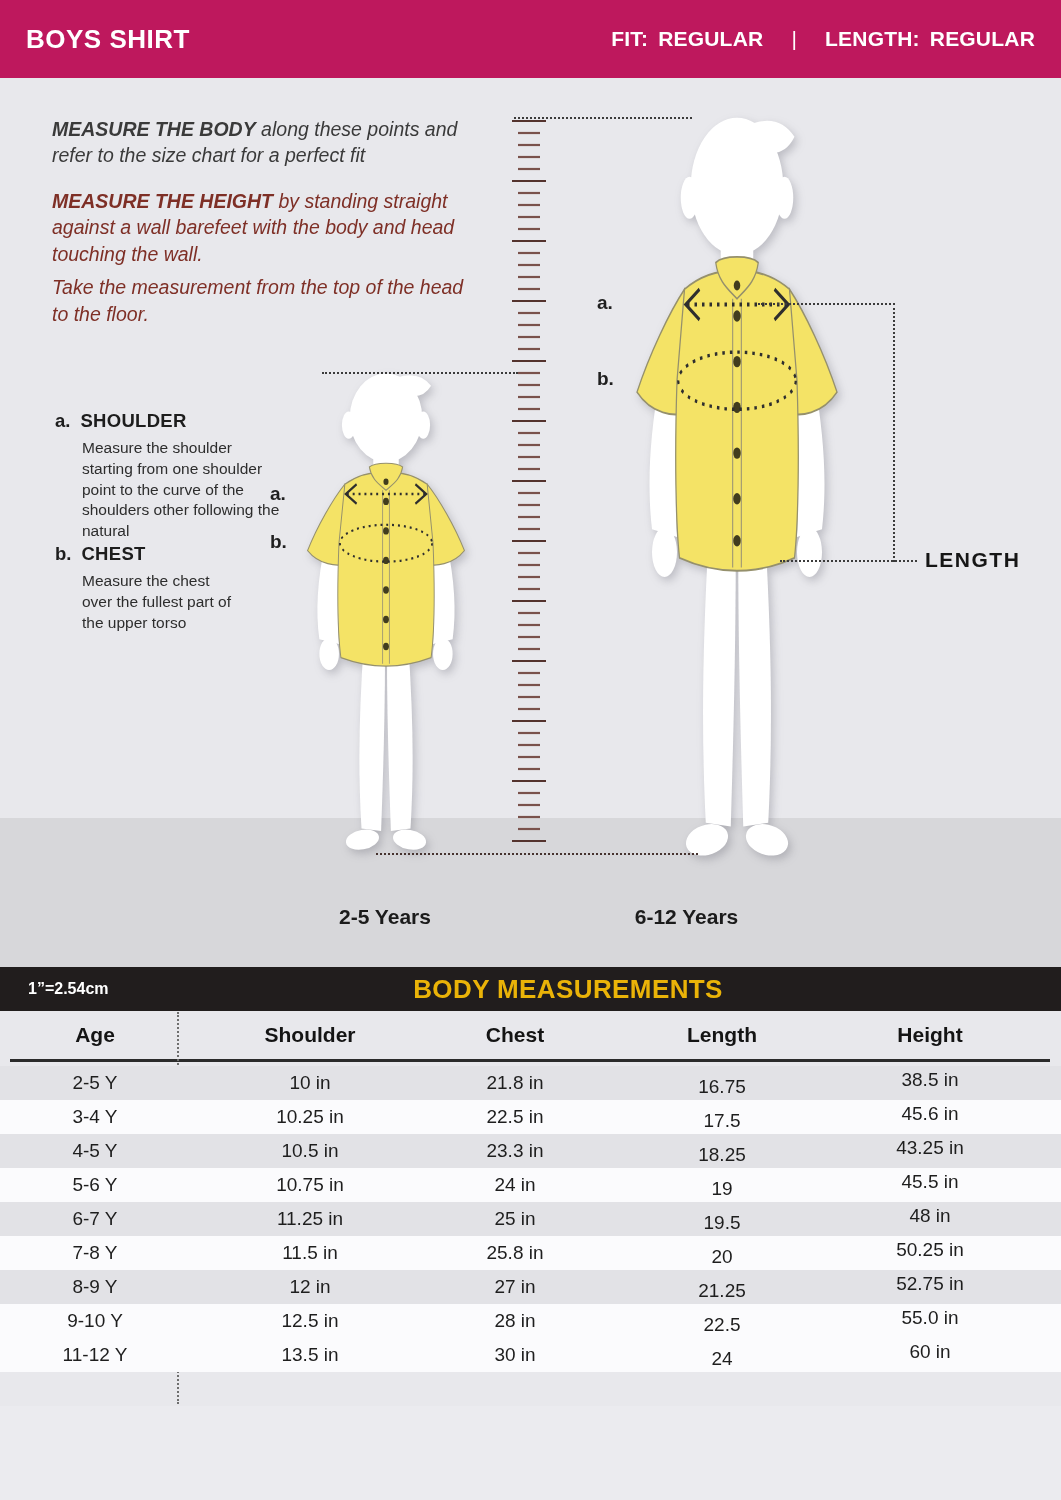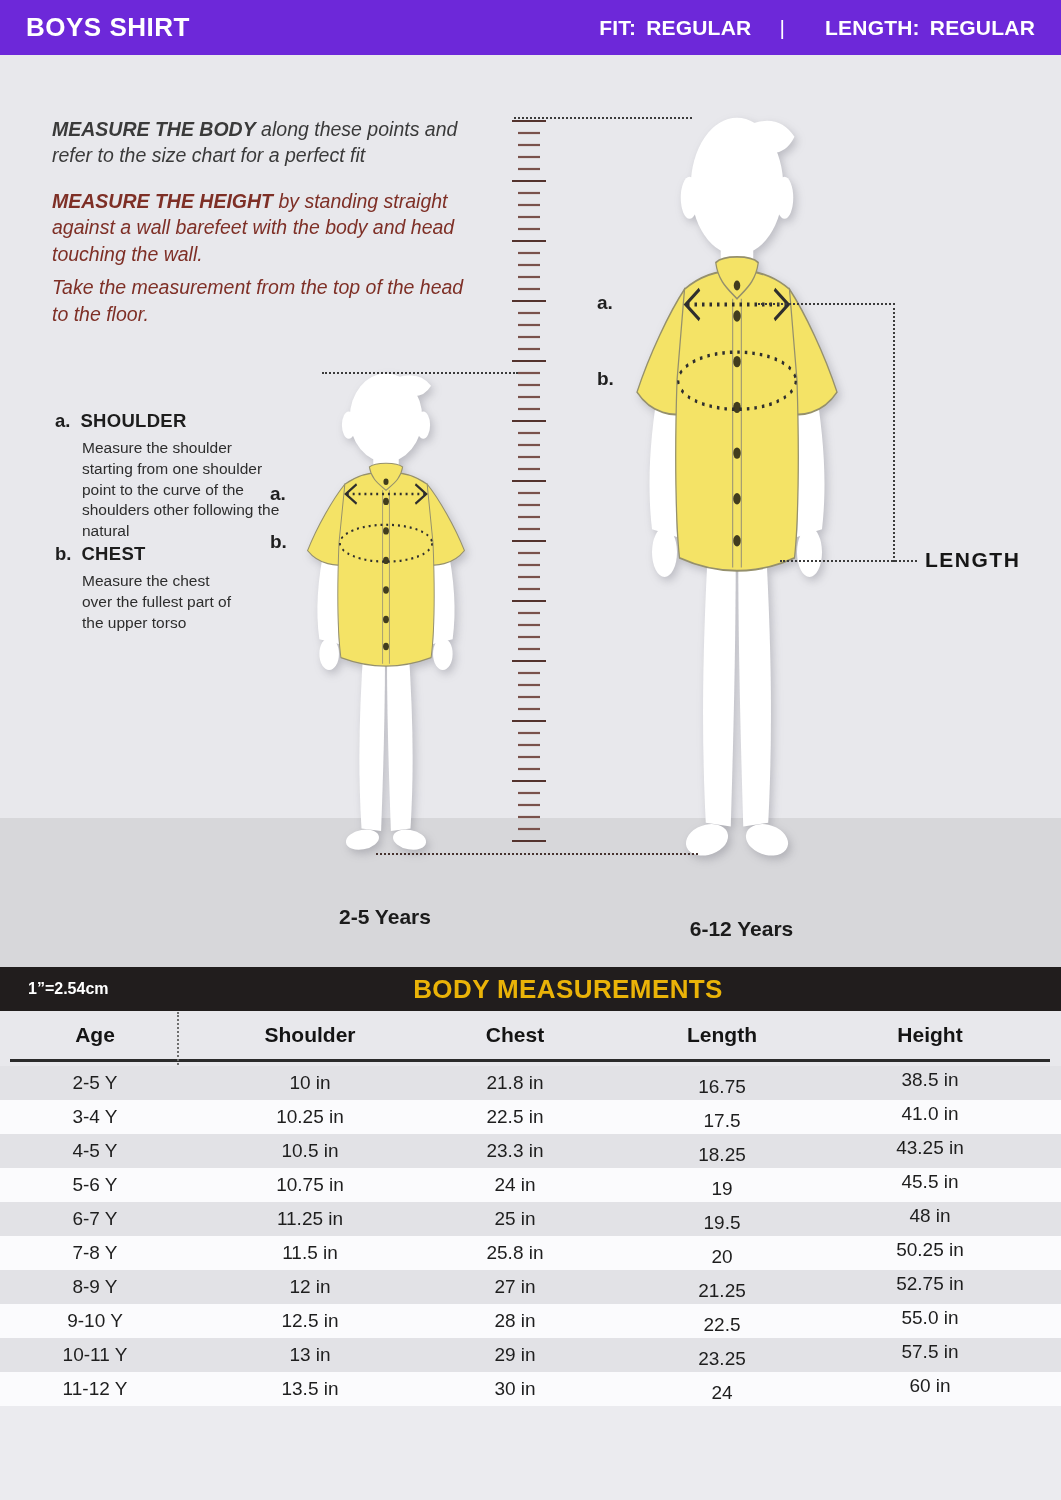--- a/index.html
+++ b/index.html
@@ -1,25 +1,25 @@
 <!DOCTYPE html>
 <html><head>
 <meta charset="utf-8">
 <style>
   html,body{margin:0;padding:0;background:#cfcfd2;}
   #page{position:relative;width:1061px;height:1500px;overflow:hidden;
         background:#e8e8ec;font-family:"Liberation Sans",sans-serif;color:#222;}
 
   
-  .topbar{position:absolute;left:0;top:0;width:100%;height:55px;background:#6d28d9;
+  .topbar{position:absolute;left:0;top:0;width:100%;height:78px;background:#be185d;
           display:flex;align-items:center;justify-content:space-between;
           padding:0 26px;box-sizing:border-box;}
   .topbar .title{color:#fff;font-size:26px;font-weight:700;letter-spacing:.5px;}
   .fitrow{display:flex;align-items:center;color:#fff;font-weight:700;font-size:21px;letter-spacing:.2px;}
-  .fitrow .lbl{margin-right:10px;margin-left:12px;}
+  .fitrow .lbl{margin-right:10px;}
   .fitrow .sep{margin:0 28px;font-weight:400;}
 
   
   .floor{position:absolute;left:0;top:818px;width:100%;height:149px;background:#d7d7da;}
   .intro{position:absolute;left:52px;width:432px;font-style:italic;font-size:19.5px;
          line-height:1.36;color:#3a3a3a;}
   .intro b{font-weight:700;}
   .maroon{color:#7e2f26;}
   .pt-head{position:absolute;display:flex;gap:10px;font-size:18.5px;color:#1d1d1d;}
   .pt-head .k{font-weight:700;}
@@ -234,21 +234,21 @@
   <div class="dot-h" style="left:780px;top:560px;width:137px;"></div>
   <div class="dot-v" style="left:893px;top:303px;height:259px;"></div>
   <div class="len-lbl">LENGTH</div>
 
   <span class="marker" style="left:270px;top:483px;">a.</span>
   <span class="marker" style="left:270px;top:531px;">b.</span>
   <span class="marker" style="left:597px;top:292px;">a.</span>
   <span class="marker" style="left:597px;top:368px;">b.</span>
 
   <div class="yearlbl" style="left:300px;width:170px;">2-5 Years</div>
-  <div class="yearlbl" style="left:654px;width:175px;margin-top:12px;">6-12 Years</div>
+  <div class="yearlbl" style="left:599px;width:175px;">6-12 Years</div>
 
   <div class="measbar">
     <span class="note">1”=2.54cm</span>
     <span class="bartitle">BODY MEASUREMENTS</span>
   </div>
 
   <div class="thead">
     <span class="c col-age">Age</span>
     <span class="c col-shoulder">Shoulder</span>
     <span class="c col-chest">Chest</span>
@@ -264,21 +264,21 @@
       <span class="c col-shoulder">10 in</span>
       <span class="c col-chest">21.8 in</span>
       <span class="c col-length shift-dn">16.75</span>
       <span class="c col-height shift-up">38.5 in</span>
     </div>
     <div class="trow even">
       <span class="c col-age">3-4 Y</span>
       <span class="c col-shoulder">10.25 in</span>
       <span class="c col-chest">22.5 in</span>
       <span class="c col-length shift-dn">17.5</span>
-      <span class="c col-height shift-up">41.0 in</span>
+      <span class="c col-height shift-up">45.6 in</span>
     </div>
     <div class="trow odd">
       <span class="c col-age">4-5 Y</span>
       <span class="c col-shoulder">10.5 in</span>
       <span class="c col-chest">23.3 in</span>
       <span class="c col-length shift-dn">18.25</span>
       <span class="c col-height shift-up">43.25 in</span>
     </div>
     <div class="trow even">
       <span class="c col-age">5-6 Y</span>
@@ -308,27 +308,20 @@
       <span class="c col-length shift-dn">21.25</span>
       <span class="c col-height shift-up">52.75 in</span>
     </div>
     <div class="trow even">
       <span class="c col-age">9-10 Y</span>
       <span class="c col-shoulder">12.5 in</span>
       <span class="c col-chest">28 in</span>
       <span class="c col-length shift-dn">22.5</span>
       <span class="c col-height shift-up">55.0 in</span>
     </div>
-    <div class="trow odd">
-      <span class="c col-age">10-11 Y</span>
-      <span class="c col-shoulder">13 in</span>
-      <span class="c col-chest">29 in</span>
-      <span class="c col-length shift-dn">23.25</span>
-      <span class="c col-height shift-up">57.5 in</span>
-    </div>
     <div class="trow even">
       <span class="c col-age">11-12 Y</span>
       <span class="c col-shoulder">13.5 in</span>
       <span class="c col-chest">30 in</span>
       <span class="c col-length shift-dn">24</span>
       <span class="c col-height shift-up">60 in</span>
     </div>
   </div>
 
   <div class="footer">

